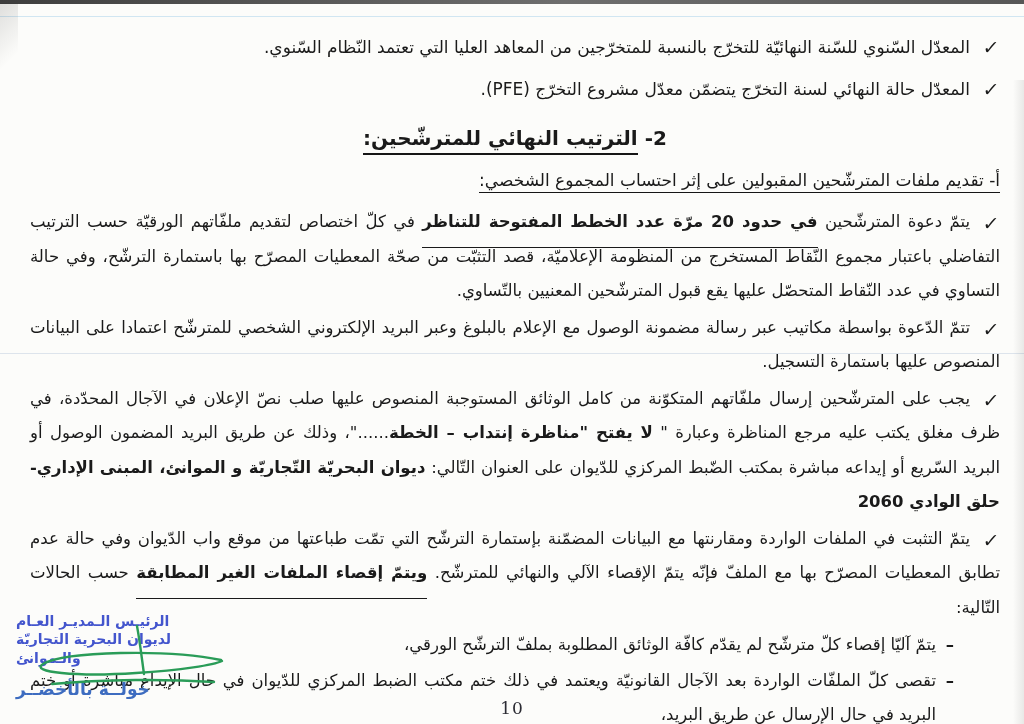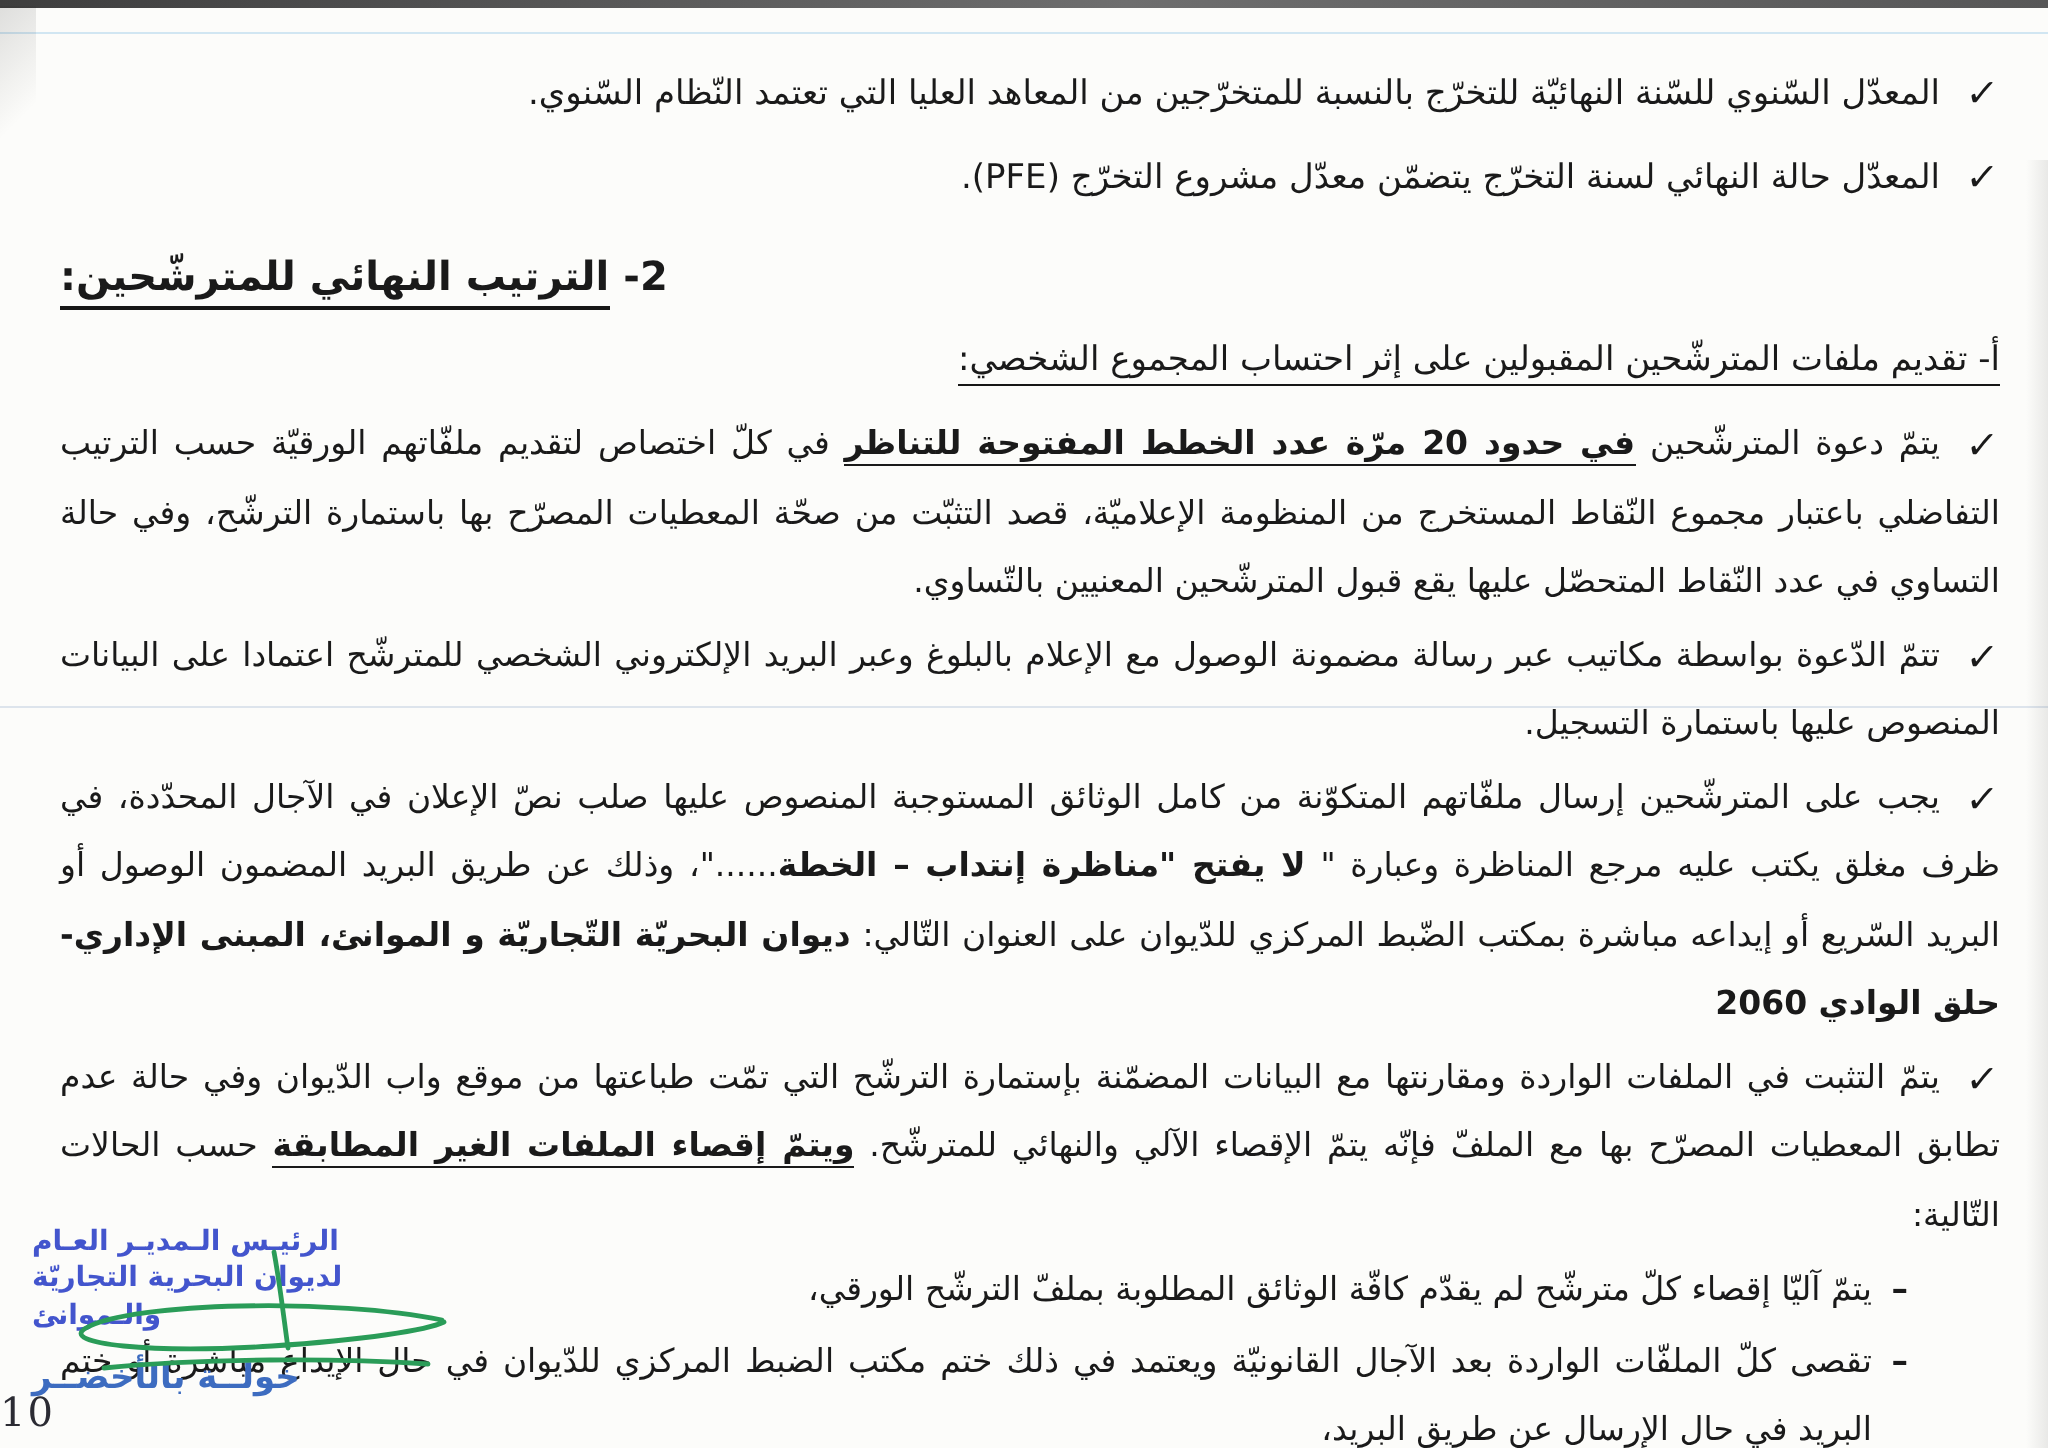--- a/index.html
+++ b/index.html
@@ -14,44 +14,44 @@
   .scan-line-blue{position:absolute;top:16px;left:0;right:0;height:1px;background:#c9e2f0;opacity:.85;}
   .scan-line-middle{position:absolute;top:353px;left:0;right:0;height:1px;background:#dde4ec;}
   .page-right-shade{position:absolute;top:80px;bottom:0;right:0;width:11px;
     background:linear-gradient(to left,rgba(60,60,60,.10),rgba(60,60,60,0));}
   .fold-shadow{position:absolute;top:3px;left:0;width:18px;height:78px;
     background:linear-gradient(135deg,rgba(40,40,40,.14),rgba(40,40,40,0) 70%);}
   
   .content{position:absolute;top:26px;right:24px;left:30px;direction:rtl;}
   .intro-item{position:relative;padding-right:30px;line-height:42px;font-size:17px;text-align:right;}
   .marker-check{position:absolute;right:1px;top:0;font-weight:700;font-size:19px;transform:skewX(-6deg);}
-  .doc-heading{font-size:20px;font-weight:700;margin:13px 0 12px;line-height:30px;text-align:left;}
+  .doc-heading{font-size:20px;font-weight:700;margin:13px 0 12px;line-height:30px;text-align:center;}
   .heading-underline{border-bottom:2px solid #161616;padding-bottom:3px;}
   .doc-subheading{font-size:17px;margin:2px 0 10px;line-height:30px;text-align:right;}
   .subheading-underline{border-bottom:1.5px solid #161616;padding-bottom:2px;margin-top:37px;}
   .check-item{position:relative;text-indent:30px;margin:0 0 2px 0;
     font-size:16.5px;line-height:34.5px;text-align:justify;}
   .check-item .marker-check{top:1px;text-indent:0;}
   .dash-list{margin-top:3px;}
   .dash-item{position:relative;margin:0 46px 2px 0;padding-right:18px;
     font-size:16.5px;line-height:34px;text-align:justify;}
   .marker-dash{position:absolute;right:0;top:0;font-weight:700;}
   .b{font-weight:700;}
-  .u{border-bottom:1.6px solid currentColor;padding-bottom:1px;}
+  .u{border-bottom:1.6px solid currentColor;padding-bottom:16px;}
   
   .stamp{position:absolute;left:16px;top:612px;width:216px;text-align:left;direction:rtl;}
   .stamp-line1{font-size:14px;font-weight:700;color:var(--stamp_blue,#4355cd);line-height:18px;}
   .stamp-line2{font-size:14px;font-weight:700;color:var(--stamp_blue,#4355cd);line-height:19px;}
   .stamp-name{font-size:17px;font-weight:700;color:var(--name_blue,#3d6cc0);
     margin-top:11px;line-height:20px;letter-spacing:1px;}
   .stamp svg{position:absolute;left:0;top:4px;pointer-events:none;}
   .sig{stroke:var(--signature_green,#2a9c58);fill:none;stroke-width:2.4;stroke-linecap:round;}
   
-  .page-number{position:absolute;bottom:6px;left:0;right:0;text-align:left;
-    font-family:"DejaVu Serif",serif;font-size:20px;color:#2b2b33;letter-spacing:1px;}
+  .page-number{position:absolute;bottom:6px;left:0;right:0;text-align:center;
+    font-family:"DejaVu Serif",serif;font-size:17px;color:#2b2b33;letter-spacing:1px;}
 </style>
 </head>
 <body>
 
 <div class="page">
 
   <div class="scan-edge-top"></div>
   <div class="scan-line-blue"></div>
   <div class="scan-line-middle"></div>
   <div class="page-right-shade"></div>

